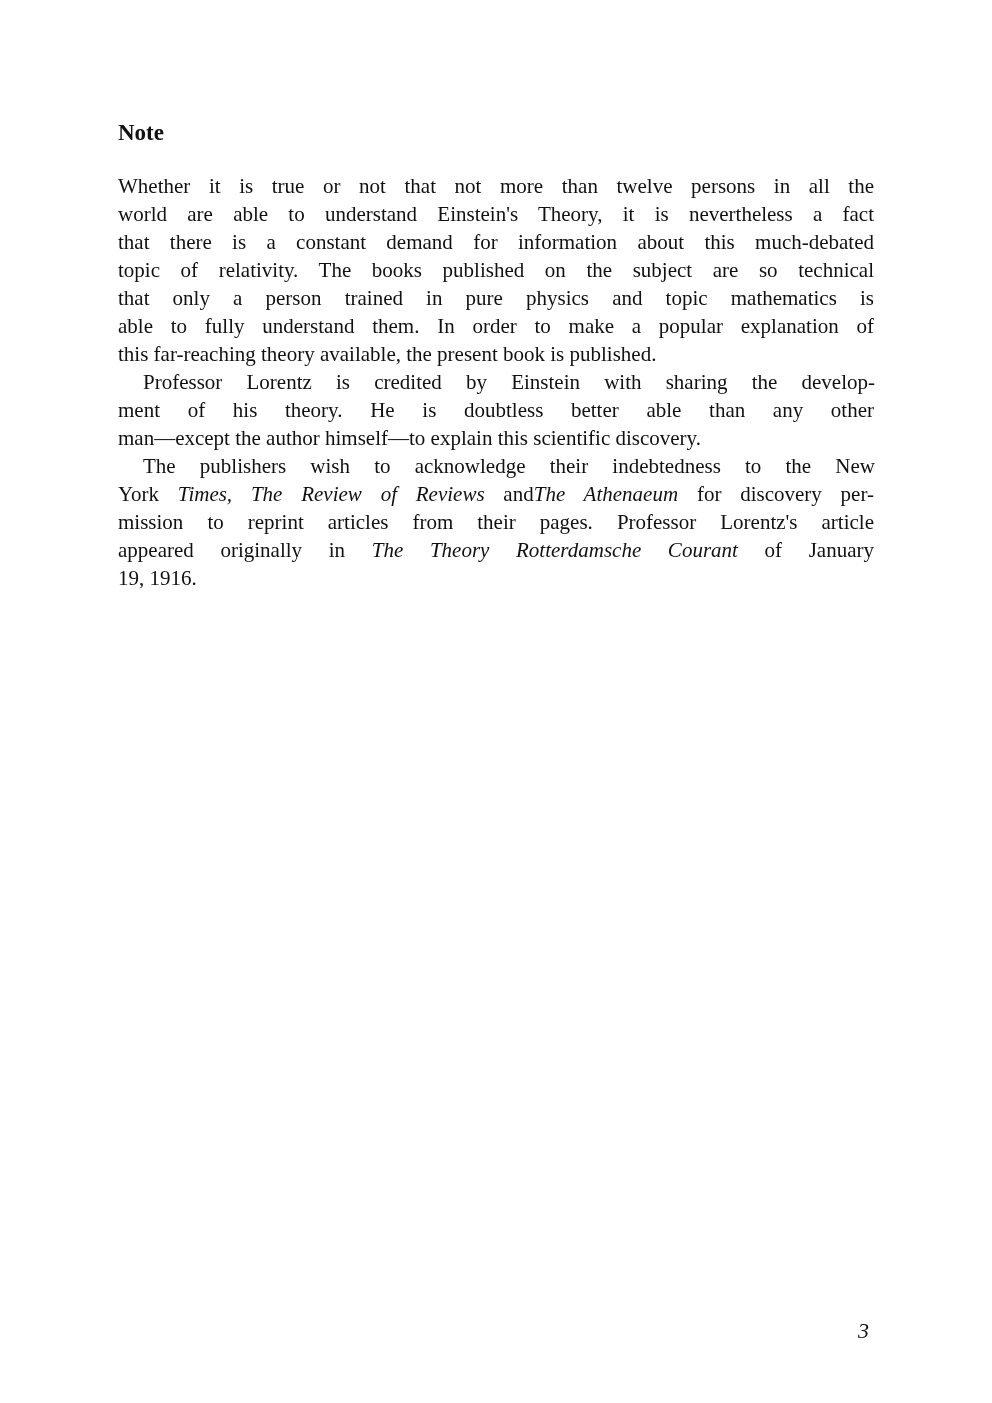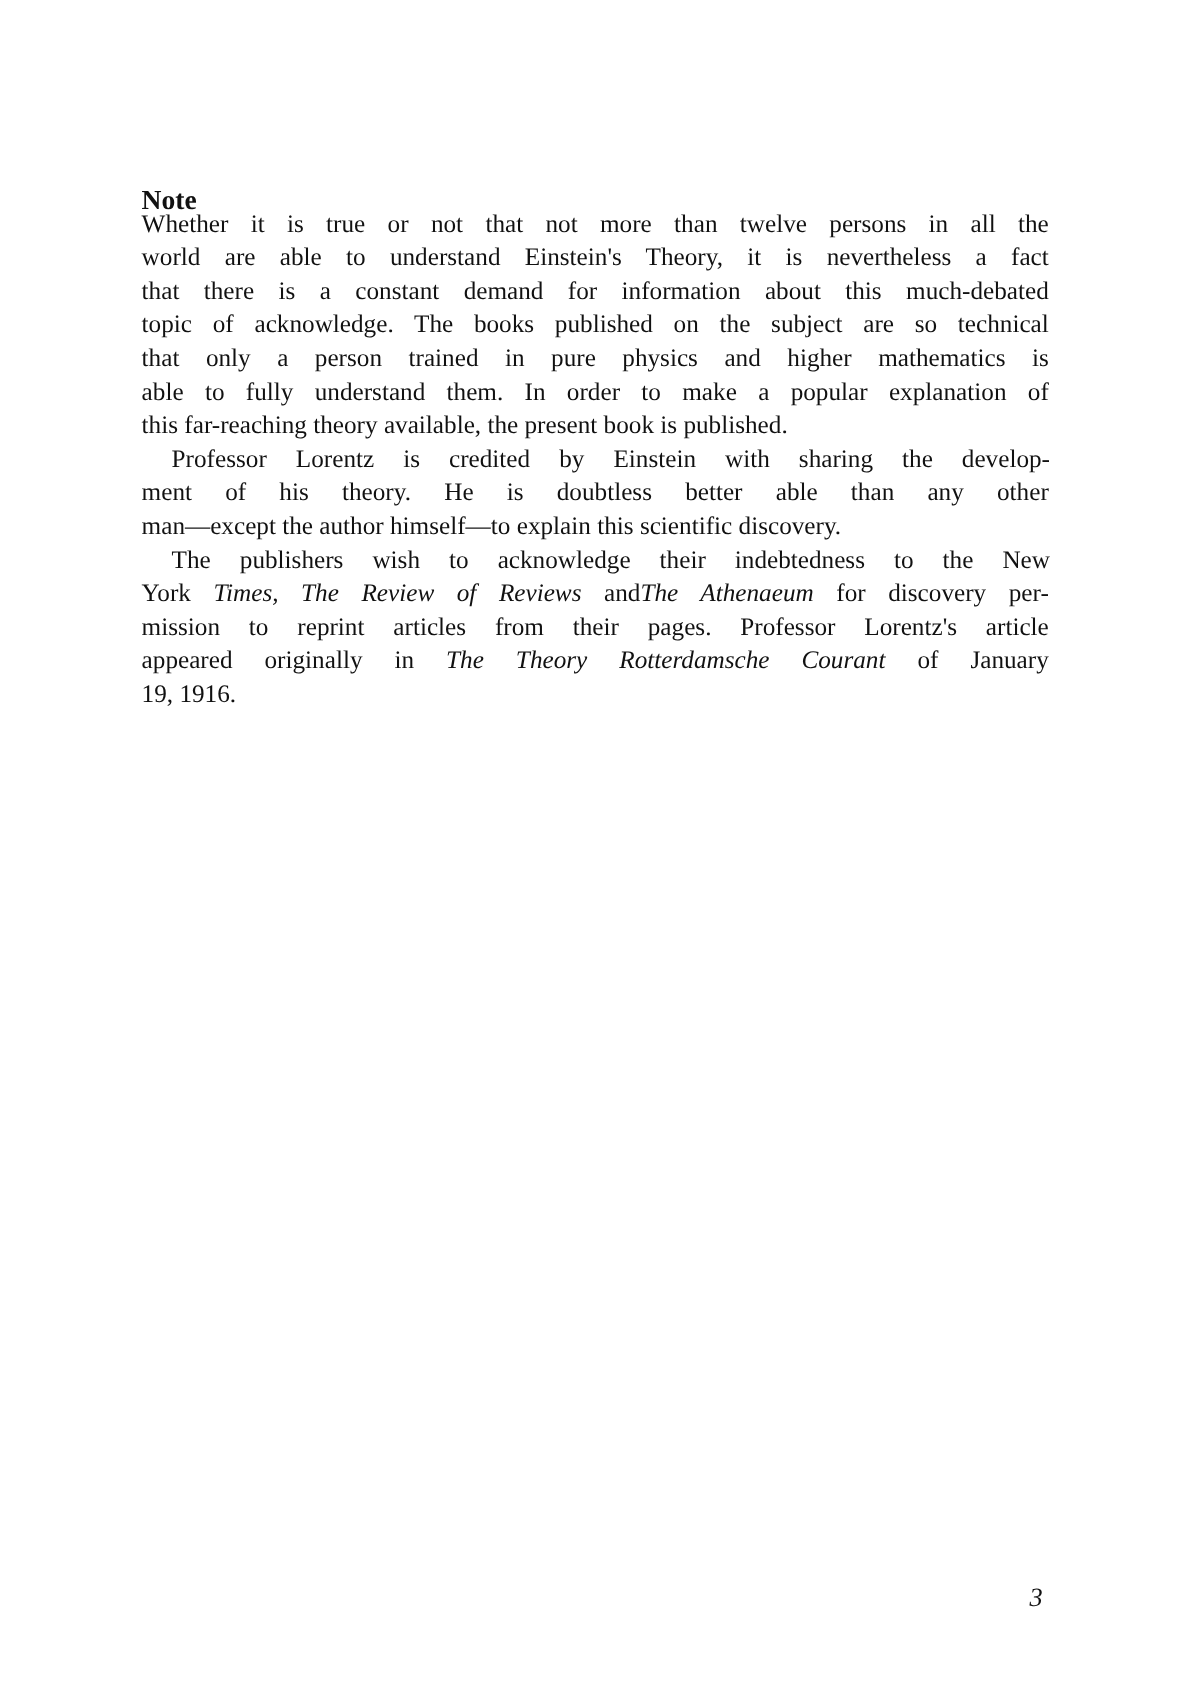--- a/index.html
+++ b/index.html
@@ -1,37 +1,37 @@
 <!DOCTYPE html>
 <html><head>
 <meta charset="utf-8">
 <style>
   html, body { margin:0; padding:0; background:#ffffff; }
   body { width:992px; height:1403px; position:relative; overflow:hidden;
          font-family:"Liberation Serif","DejaVu Serif",serif; color:#111; }
-  .title { position:absolute; left:118px; top:120px; font-size:23px; font-weight:bold;margin-top:34px; }
+  .title { position:absolute; left:118px; top:120px; font-size:23px; font-weight:bold; }
   .line { position:absolute; left:118px; width:756px; font-size:21px; line-height:28px;
           text-align:justify; text-align-last:justify; white-space:nowrap; }
   .line.last { text-align-last:left; }
   .line.indent { left:143px; width:732px; }
   .page-num { position:absolute; left:858px; top:1318px; font-size:22px; font-style:italic; }
   i { font-style:italic; }
 </style>
 </head>
 <body>
 
 <div>
   <div class="title">Note</div>
 
   <div>
     <div class="line" style="top:172px">Whether it is true or not that not more than twelve persons in all the</div>
     <div class="line" style="top:200px">world are able to understand Einstein's Theory, it is nevertheless a fact</div>
     <div class="line" style="top:228px">that there is a constant demand for information about this much-debated</div>
-    <div class="line" style="top:256px">topic of acknowledge. The books published on the subject are so technical</div>
-    <div class="line" style="top:284px">that only a person trained in pure physics and higher mathematics is</div>
+    <div class="line" style="top:256px">topic of relativity. The books published on the subject are so technical</div>
+    <div class="line" style="top:284px">that only a person trained in pure physics and topic mathematics is</div>
     <div class="line" style="top:312px">able to fully understand them. In order to make a popular explanation of</div>
     <div class="line last" style="top:340px">this far-reaching theory available, the present book is published.</div>
   </div>
 
   <div>
     <div class="line indent" style="top:368px">Professor Lorentz is credited by Einstein with sharing the develop-</div>
     <div class="line" style="top:396px">ment of his theory. He is doubtless better able than any other</div>
     <div class="line last" style="top:424px">man—except the author himself—to explain this scientific discovery.</div>
   </div>
 

